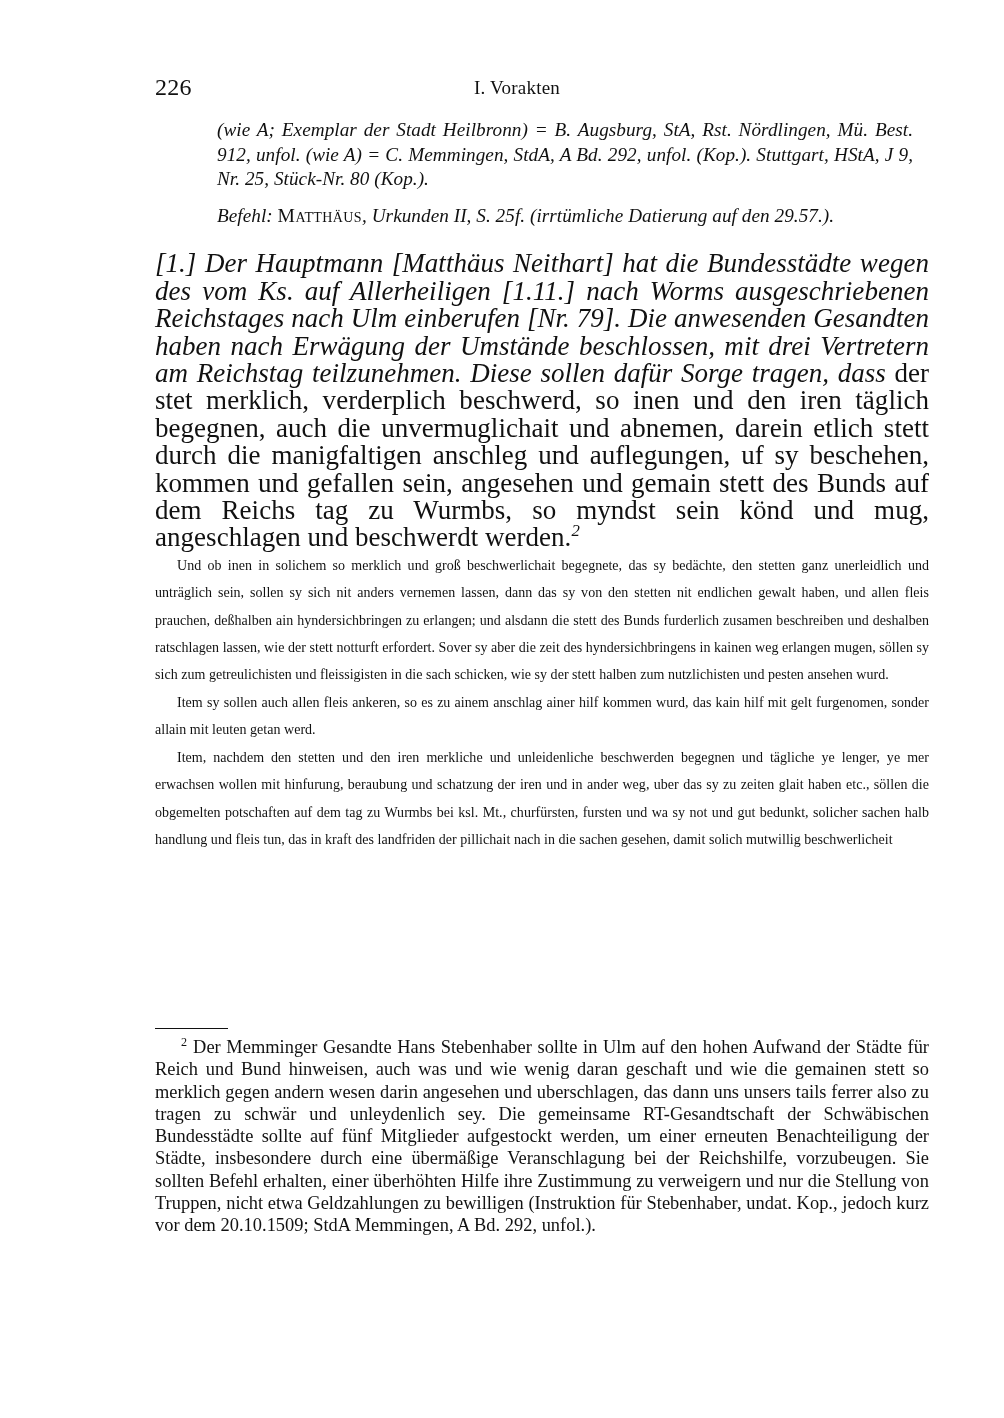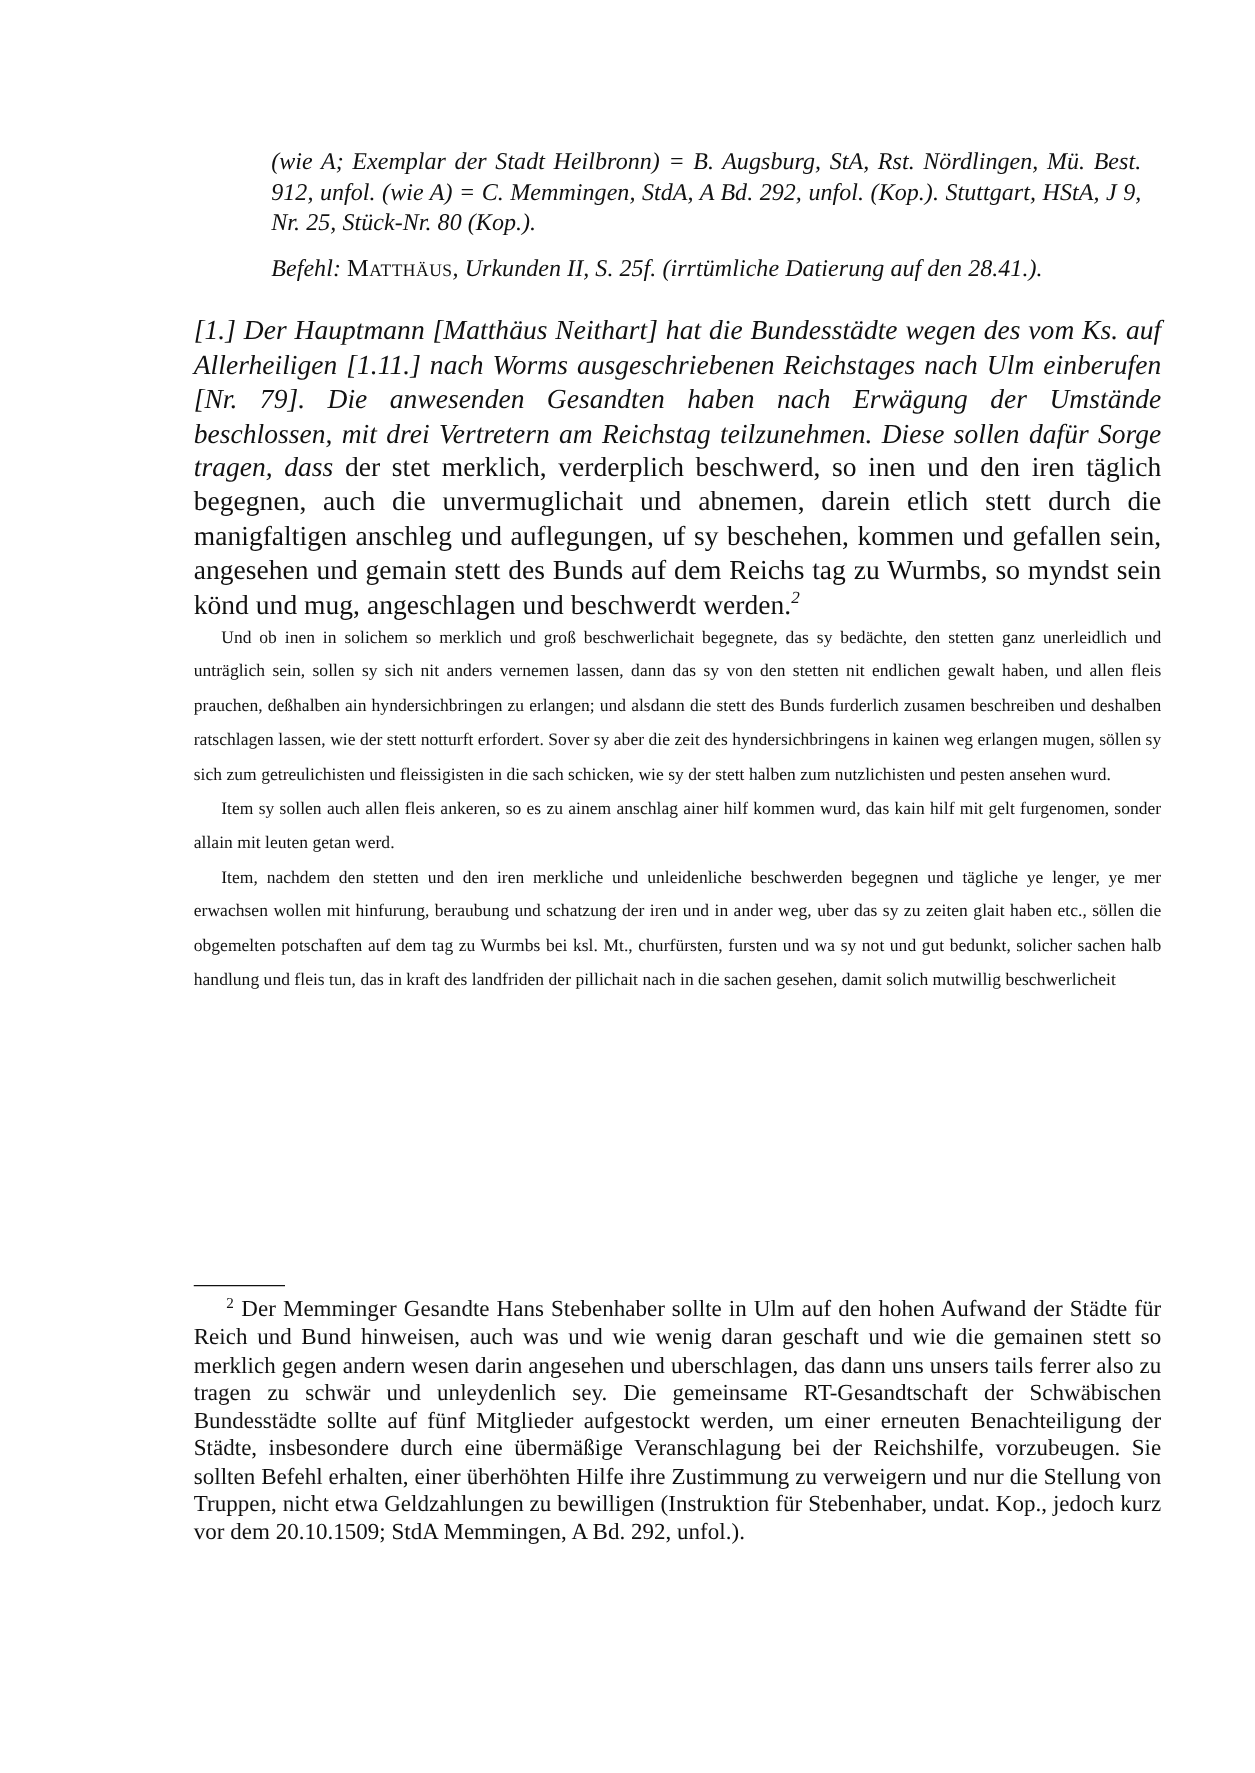--- a/index.html
+++ b/index.html
@@ -76,21 +76,21 @@
   .smallcaps {
     font-style: normal;
     font-variant: small-caps;
     font-size: 19.6px;
     letter-spacing: 0.4px;
   }
 
   
   .summary {
     font-style: italic;
-    font-size: 22px;
+    font-size: 27px;
     line-height: 27.4px;
     text-align: justify;
     margin: 22px 0 0 0;
     text-indent: 0;
     letter-spacing: 0.03px;
   }
   .summary .roman {
     font-style: normal;
   }
 
@@ -140,26 +140,30 @@
     padding-right: 6px;
   }
   .footnote .ital {
   }
 </style>
 </head>
 <body>
 
 <div class="page">
 
+  <div class="runhead">
+    <div class="folio">226</div>
+    <div class="title">I. Vorakten</div>
+  </div>
 
   <div class="textblock">
 
     <p class="srcblock">(wie A; Exemplar der Stadt Heilbronn) = B. Augsburg, StA, Rst. Nördlingen, Mü. Best. 912, unfol. (wie A) = C. Memmingen, StdA, A Bd. 292, unfol. (Kop.). Stuttgart, HStA, J 9, Nr. 25, Stück-Nr. 80 (Kop.).</p>
 
-    <p class="srcblock regest"><span>Befehl:</span> <span class="smallcaps">Matthäus</span><span>, Urkunden II, S. 25f. (irrtümliche Datierung auf den 28.41.).</span></p>
+    <p class="srcblock regest"><span>Befehl:</span> <span class="smallcaps">Matthäus</span><span>, Urkunden II, S. 25f. (irrtümliche Datierung auf den 29.57.).</span></p>
 
     <p class="summary"><span>[1.] Der Hauptmann [Matthäus Neithart] hat die Bundesstädte wegen des vom Ks. auf Allerheiligen [1.11.] nach Worms ausgeschriebenen Reichstages nach Ulm einberufen [Nr. 79]. Die anwesenden Gesandten haben nach Erwägung der Umstände beschlossen, mit drei Vertretern am Reichstag teilzunehmen. Diese sollen dafür Sorge tragen, dass </span><span class="roman">der stet merklich, verderplich beschwerd, so inen und den iren täglich begegnen, auch die unvermuglichait und abnemen, darein etlich stett durch die manigfaltigen anschleg und auflegungen, uf sy beschehen, kommen und gefallen sein, angesehen und gemain stett des Bunds auf dem Reichs tag zu Wurmbs, so myndst sein könd und mug, angeschlagen und beschwerdt werden.</span><sup class="fnmark">2</sup></p>
 
     <p class="body-p">Und ob inen in solichem so merklich und groß beschwerlichait begegnete, das sy bedächte, den stetten ganz unerleidlich und unträglich sein, sollen sy sich nit anders vernemen lassen, dann das sy von den stetten nit endlichen gewalt haben, und allen fleis prauchen, deßhalben ain hyndersichbringen zu erlangen; und alsdann die stett des Bunds furderlich zusamen beschreiben und deshalben ratschlagen lassen, wie der stett notturft erfordert. Sover sy aber die zeit des hyndersichbringens in kainen weg erlangen mugen, söllen sy sich zum getreulichisten und fleissigisten in die sach schicken, wie sy der stett halben zum nutzlichisten und pesten ansehen wurd.</p>
     <p class="body-p">Item sy sollen auch allen fleis ankeren, so es zu ainem anschlag ainer hilf kommen wurd, das kain hilf mit gelt furgenomen, sonder allain mit leuten getan werd.</p>
     <p class="body-p">Item, nachdem den stetten und den iren merkliche und unleidenliche beschwerden begegnen und tägliche ye lenger, ye mer erwachsen wollen mit hinfurung, beraubung und schatzung der iren und in ander weg, uber das sy zu zeiten glait haben etc., söllen die obgemelten potschaften auf dem tag zu Wurmbs bei ksl. Mt., churfürsten, fursten und wa sy not und gut bedunkt, solicher sachen halb handlung und fleis tun, das in kraft des landfriden der pillichait nach in die sachen gesehen, damit solich mutwillig beschwerlicheit</p>
 
   </div>
 
   <div class="footnotes">

